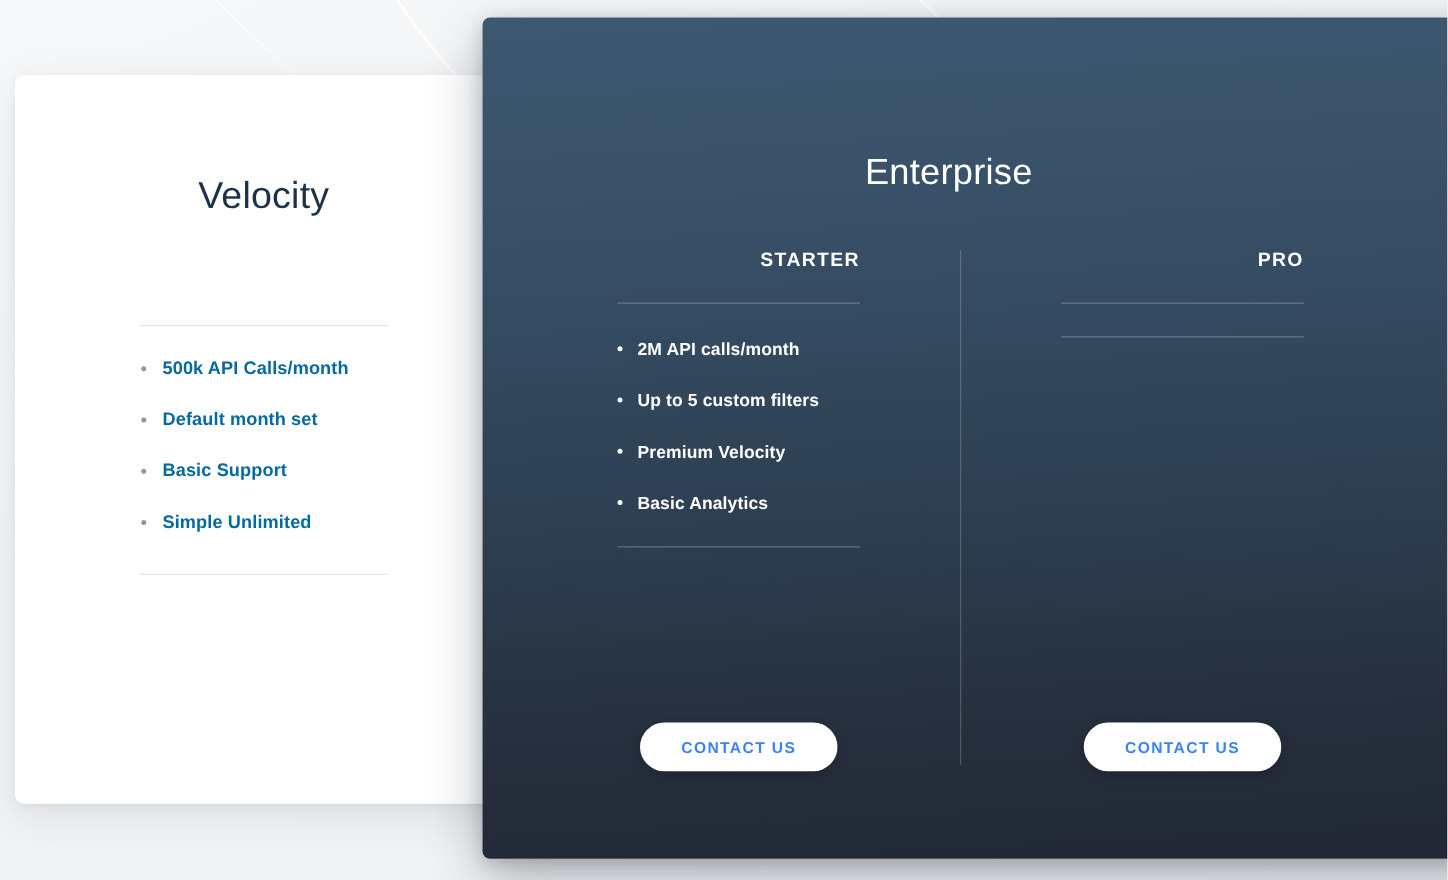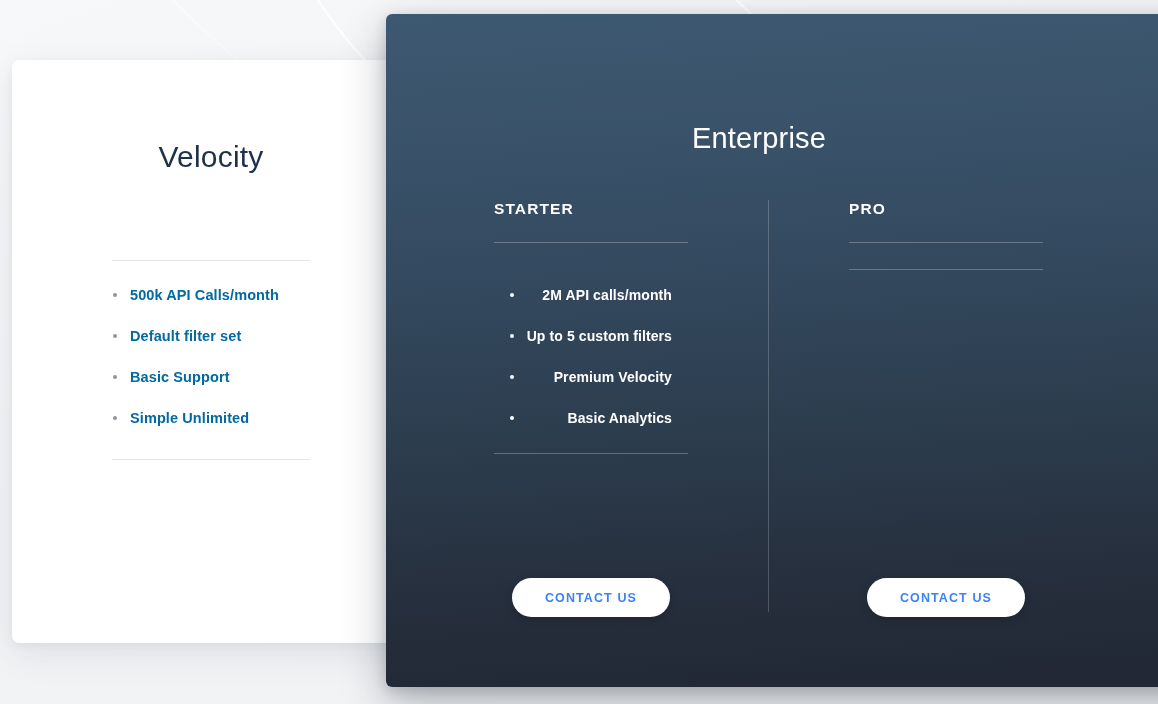--- a/index.html
+++ b/index.html
@@ -137,41 +137,40 @@
   .plan-col {
     position: absolute;
     top: 186px;
     width: 194px;
   }
   #col-starter { left: 108px; }
   #col-pro     { left: 463px; }
 
   .plan-name {
     width: 100%;
-    text-align: left;
+    text-align: right;
     font-size: 15.5px;
     font-weight: 700;
     color: #ffffff;
     letter-spacing: 1.1px;
     margin: 0;
   }
   .plan-rule {
     width: 100%;
     height: 1px;
     background: rgba(255,255,255,0.26);
   }
   .plan-rule.top { margin-top: 24px; }
   .plan-rule.bottom { margin-top: 26px; }
 
   .plan-features {
-    margin: 16px;
+    margin: 0;
     padding: 0;
     list-style: none;
     padding-top: 27px;
-    text-align: right;
   }
   .plan-features li {
     position: relative;
     padding-left: 16px;
     margin-bottom: 23px;
     font-size: 14px;
     font-weight: 700;
     color: #ffffff;
     letter-spacing: 0.1px;
     line-height: 18px;
@@ -225,21 +224,21 @@
 
       <div class="v-rule" id="v-rule-top"></div>
 
       <ul id="velocity-features">
         <li>
           <span class="dot"></span>
           <span>500k API Calls/month</span>
         </li>
         <li>
           <span class="dot"></span>
-          <span>Default filter set</span>
+          <span>Default month set</span>
         </li>
         <li>
           <span class="dot"></span>
           <span>Basic Support</span>
         </li>
         <li>
           <span class="dot"></span>
           <span>Simple Unlimited</span>
         </li>
       </ul>

